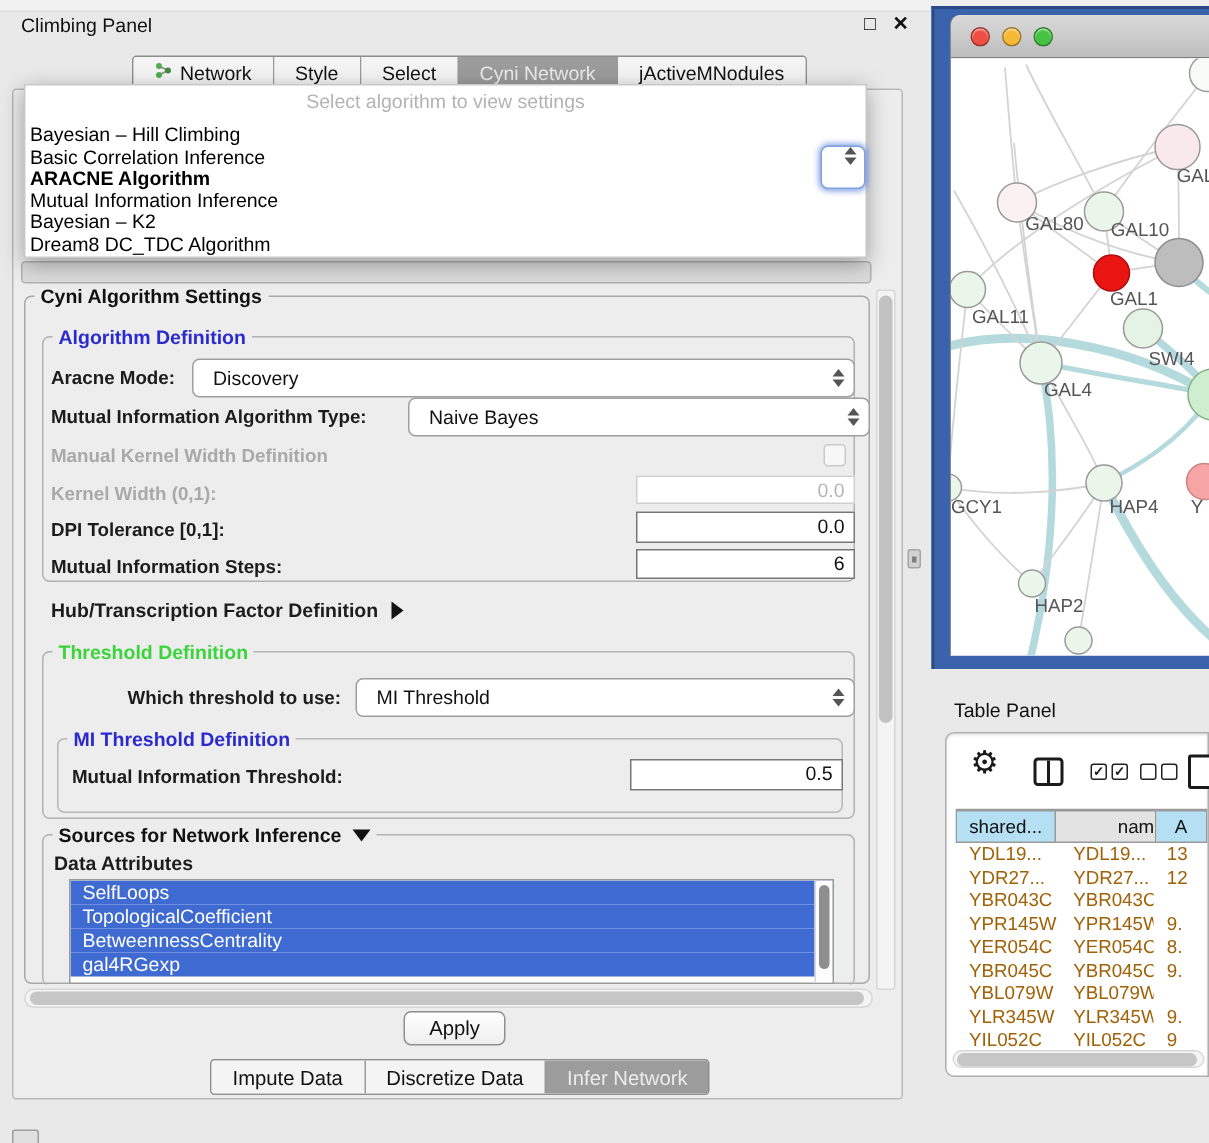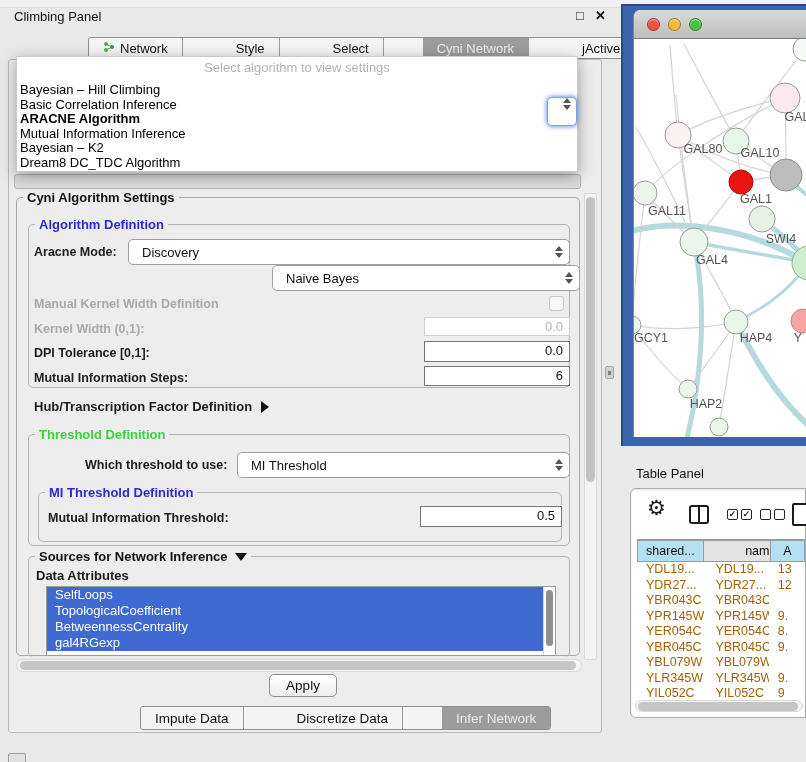--- a/index.html
+++ b/index.html
@@ -8,21 +8,21 @@
     position:relative; width:806px; height:762px; overflow:hidden;
     background:#e9e9e9; font-family:"Liberation Sans", sans-serif; color:#1a1a1a;
   }
   .abs { position:absolute; }
   .cp-title { left:14px; top:9px; font-size:13px; color:#111; }
   .cp-winbtn { top:8px; font-size:13px; color:#111; cursor:default; }
   .cp-body {
     left:8px; top:59px; width:594px; height:674px;
     border:1px solid #b9b9b9; border-radius:3px; background:#ededed;
   }
-  .tabstrip { display:flex; height:22px; border:1px solid #8e8e8e; border-radius:3px; overflow:hidden; background:#f4f4f4;gap:39px; }
+  .tabstrip { display:flex; height:22px; border:1px solid #8e8e8e; border-radius:3px; overflow:hidden; background:#f4f4f4; }
   .tabstrip .tab {
     display:flex; align-items:center; gap:5px; padding:0 14px; font-size:13px;
     border-right:1px solid #9a9a9a; background:#f4f4f4; color:#111; white-space:nowrap;
   }
   .tabstrip .tab:last-child { border-right:none; }
   .tabstrip .tab.selected { background:#9c9c9c; color:#ececec; }
   #top-tabs { left:88px; top:37px; }
   #bottom-tabs { left:140px; top:706px; height:24px; }
   #bottom-tabs .tab { font-size:13.5px; }
 
@@ -163,20 +163,21 @@
     <span class="group-label lbl-blue">Algorithm Definition</span>
   </div>
   <div class="abs flabel" style="left:34px; top:245px;">Aracne Mode:</div>
   <div class="abs combo" style="left:128px; top:239px; width:442px; height:26px;">
     <span class="cval">Discovery</span>
     <span class="steppers">
         <span class="tri-up"></span>
         <span class="tri-dn"></span>
       </span>
   </div>
+  <div class="abs flabel" style="left:34px; top:271px;">Mutual Information Algorithm Type:</div>
   <div class="abs combo" style="left:272px; top:265px; width:308px; height:26px;">
     <span class="cval">Naive Bayes</span>
     <span class="steppers">
         <span class="tri-up"></span>
         <span class="tri-dn"></span>
       </span>
   </div>
   <div class="abs flabel disabled" style="left:34px; top:297px;">Manual Kernel Width Definition</div>
   <div class="abs checkbox" style="left:549px; top:296px;"></div>
   <div class="abs flabel disabled" style="left:34px; top:322px;">Kernel Width (0,1):</div>

